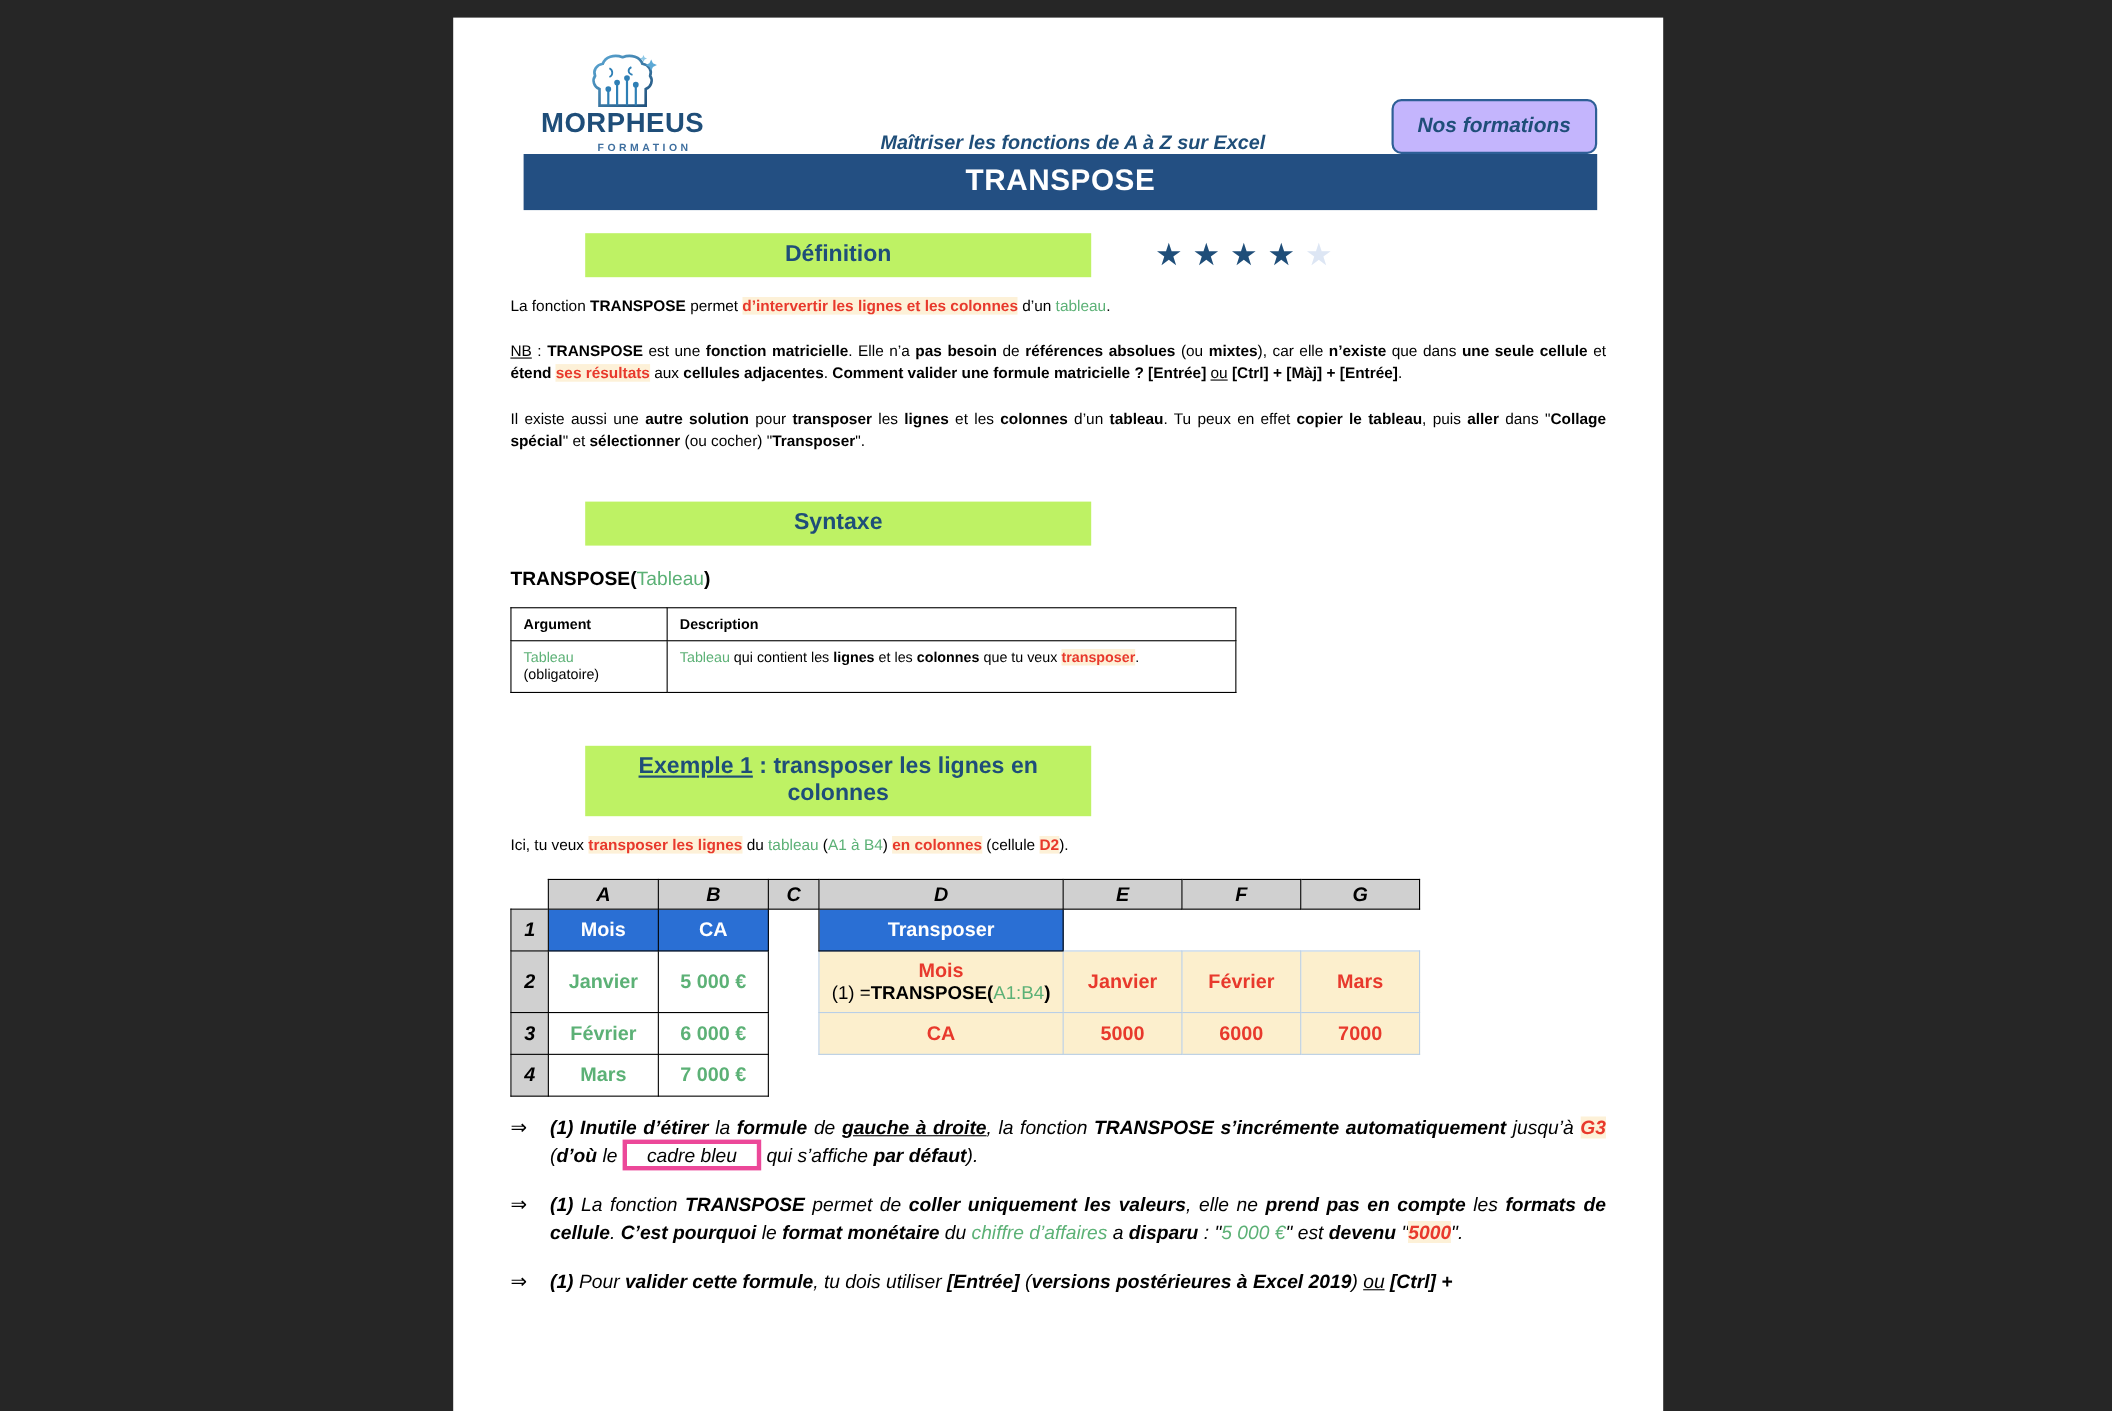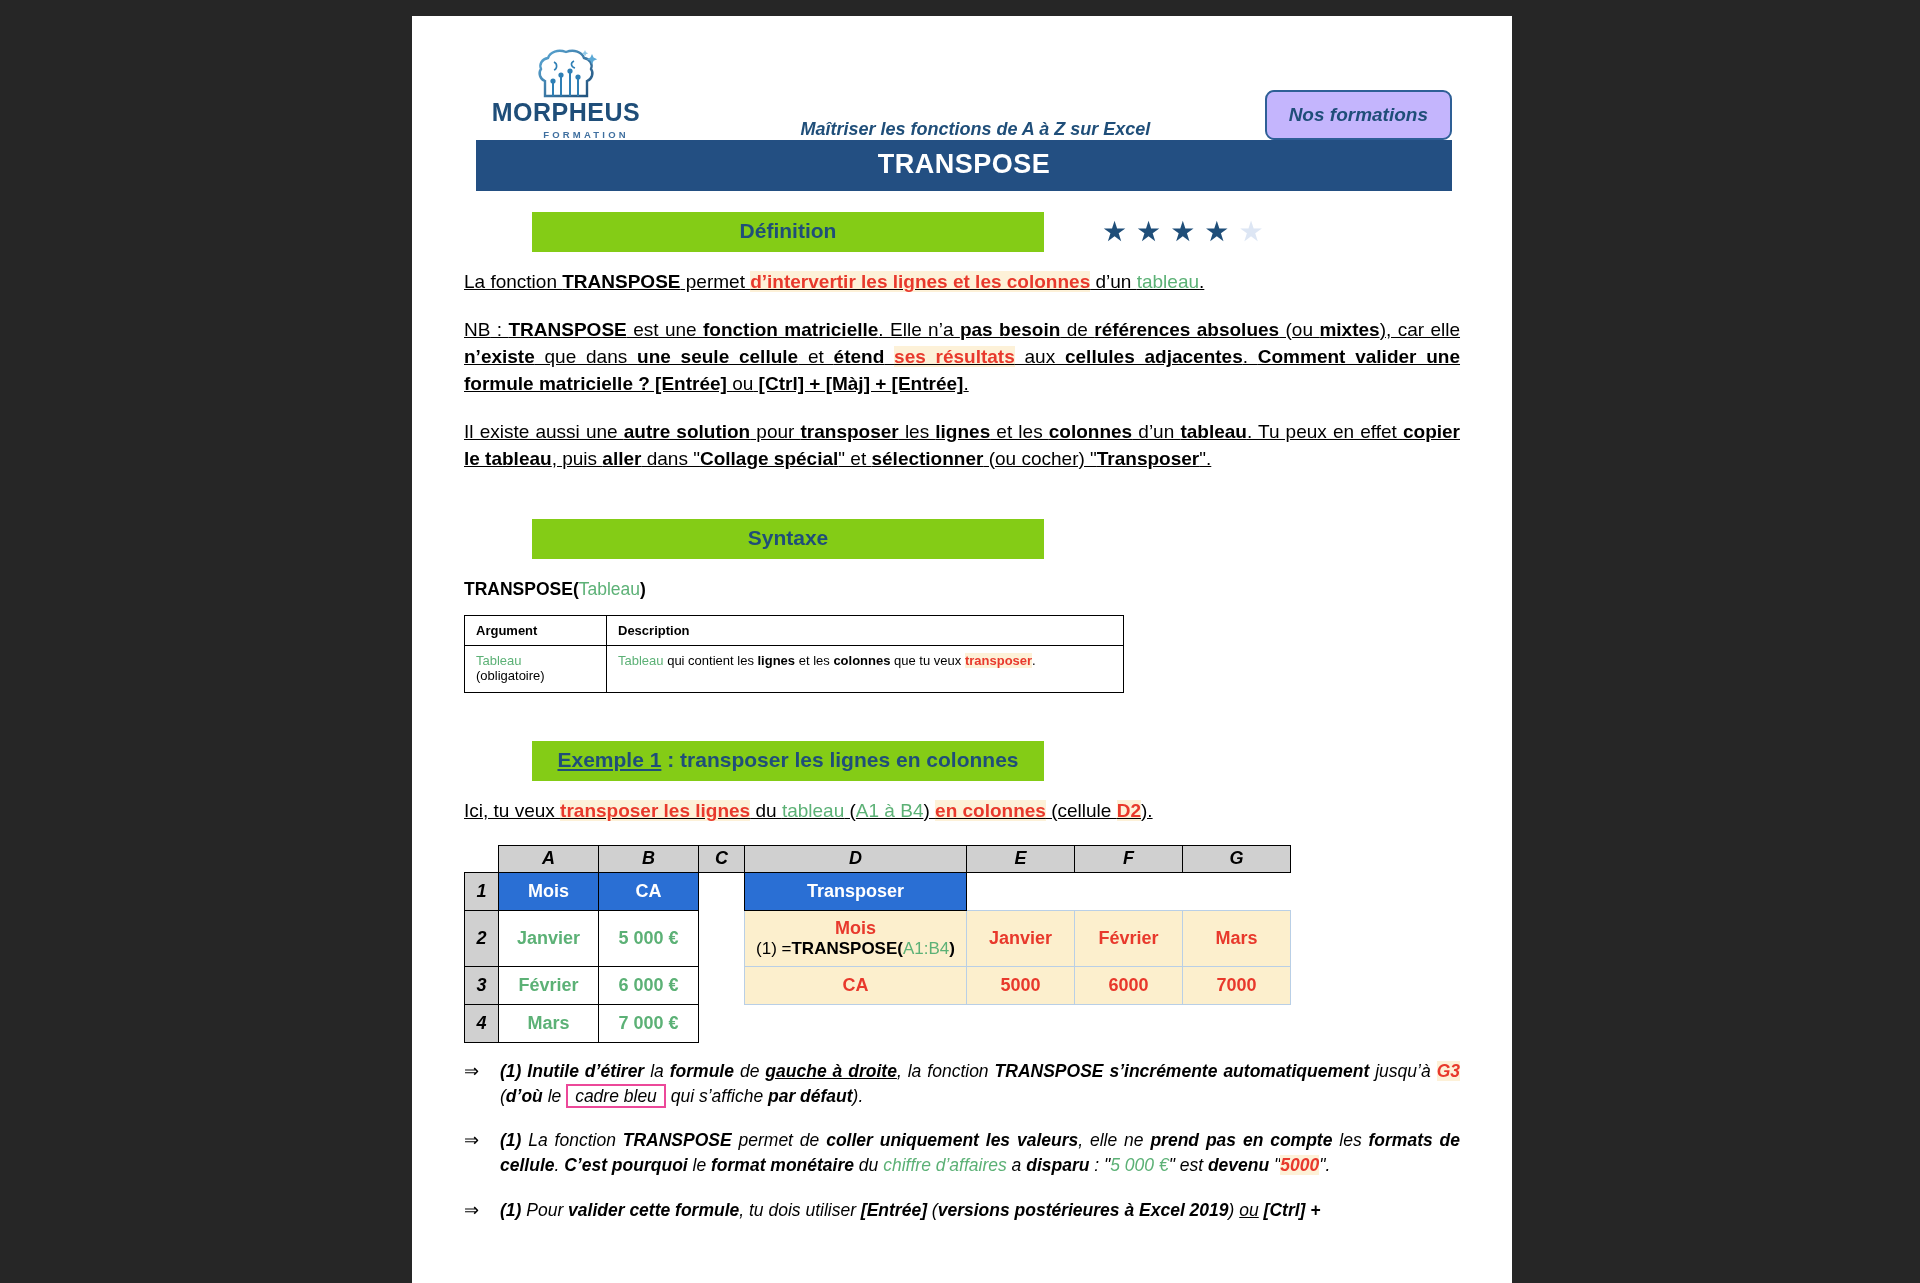--- a/index.html
+++ b/index.html
@@ -61,41 +61,40 @@
     font-weight: bold;
     font-size: 27px;
     letter-spacing: .5px;
     padding: 9px 0 11px;
     margin: 0 8px 0 12px;
   }
 
   
   .sec-row { display: flex; align-items: center; margin-top: 21px; }
   .sec-head {
-    background: #84cc16;
+    background: #bef264;
     color: #1f4e79;
     font-weight: bold;
     font-size: 21px;
     text-align: center;
     padding: 7px 0 9px;
-    width: 512px;
+    width: 460px;
     margin-left: 68px;
   }
   .stars { display: flex; gap: 9px; margin-left: 58px; }
   .star { font-size: 28px; line-height: 1; color: #1f4e79; }
   .star.off { color: #dde6f4; }
 
   
   .txt {
-    font-size: 19px;
+    font-size: 14px;
     color: #000;
     line-height: 1.42;
     margin-top: 17px;
     text-align: justify;
-    text-decoration: underline;
   }
   .txt.p2 { margin-top: 21px; }
   b { font-weight: bold; }
   .hl { background: #fdf1d8; color: #e8392c; font-weight: bold; }
   .green { color: #5cb176; }
   .u { text-decoration: underline; }
 
   
   .syntax-line { font-size: 17.5px; margin-top: 20px; font-weight: bold; }
   table.args {
@@ -169,22 +168,22 @@
     display: flex;
     margin-top: 16px;
     font-size: 17.5px;
     font-style: italic;
     line-height: 1.42;
   }
   .rem .arrow { width: 36px; flex: none; font-style: normal; font-size: 18px; }
   .rem .body { flex: 1; text-align: justify; }
   .rem b { font-weight: bold; }
   .boxed {
-    border: 2px solid #ec4899;
-    padding: 0 7px;
+    border: 4px solid #ec4899;
+    padding: 0 18px;
   }
 </style>
 </head>
 <body>
 
 <div class="page">
   <div class="inner">
 
     <div class="header">
       <div class="logo-block">

